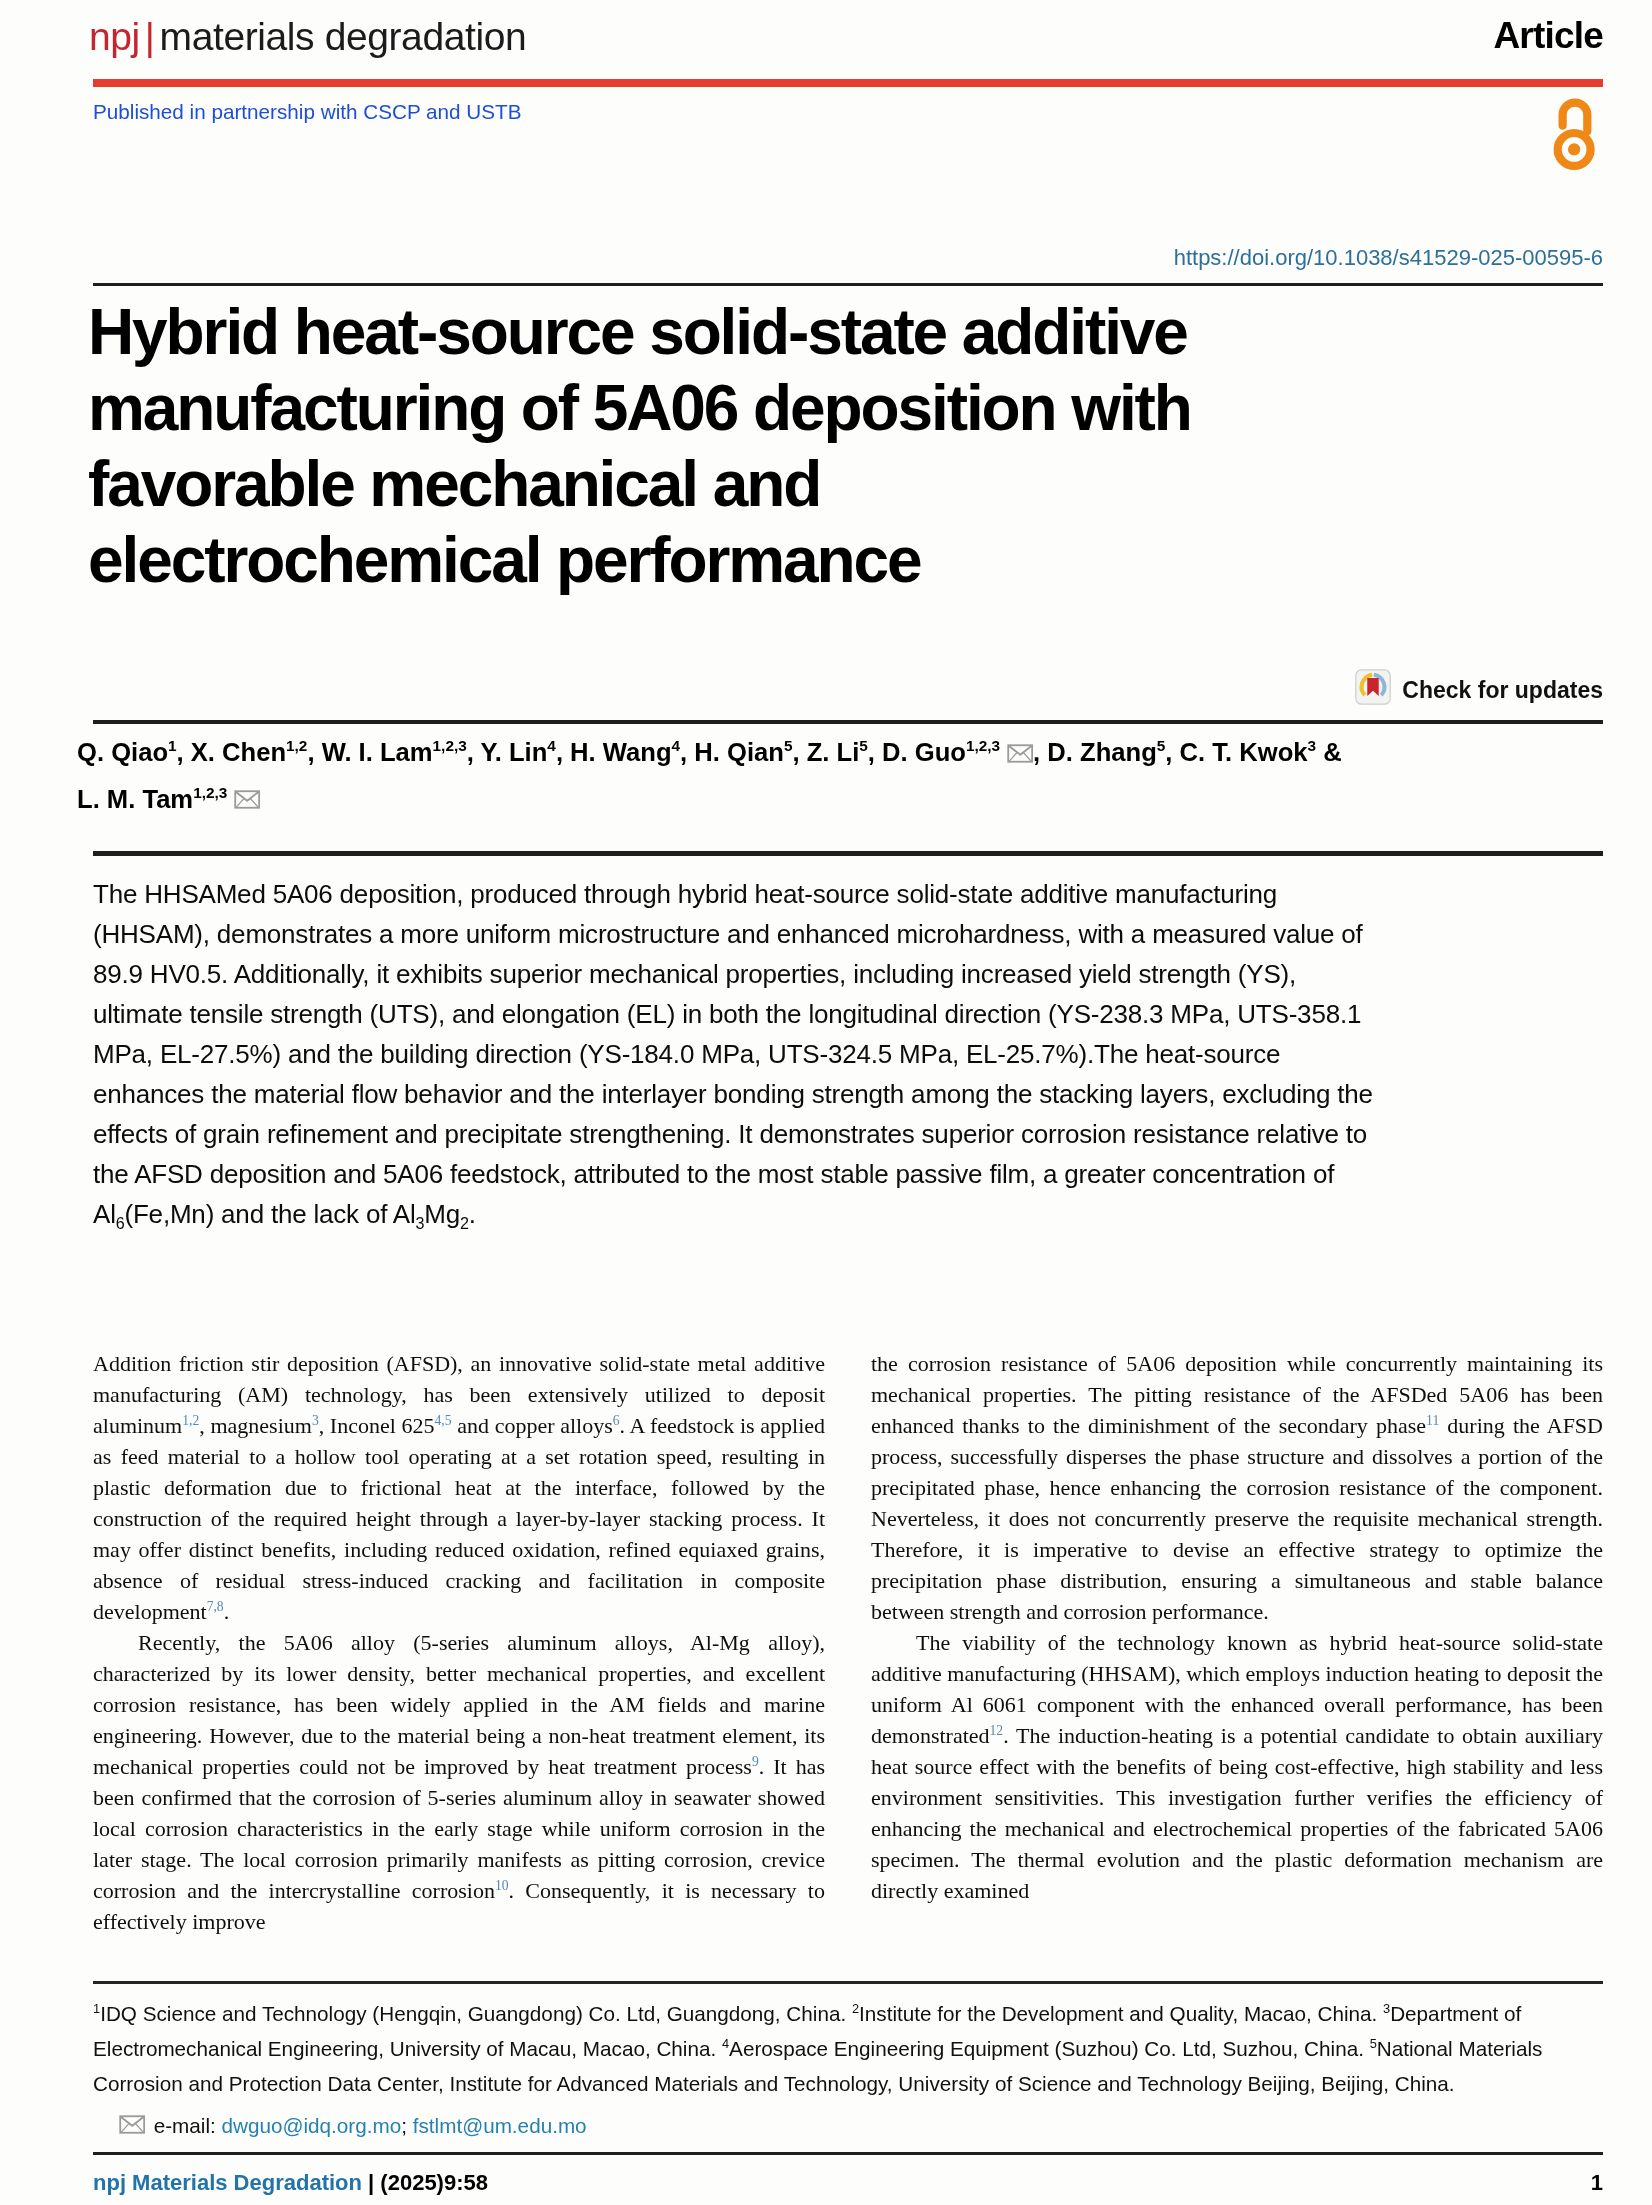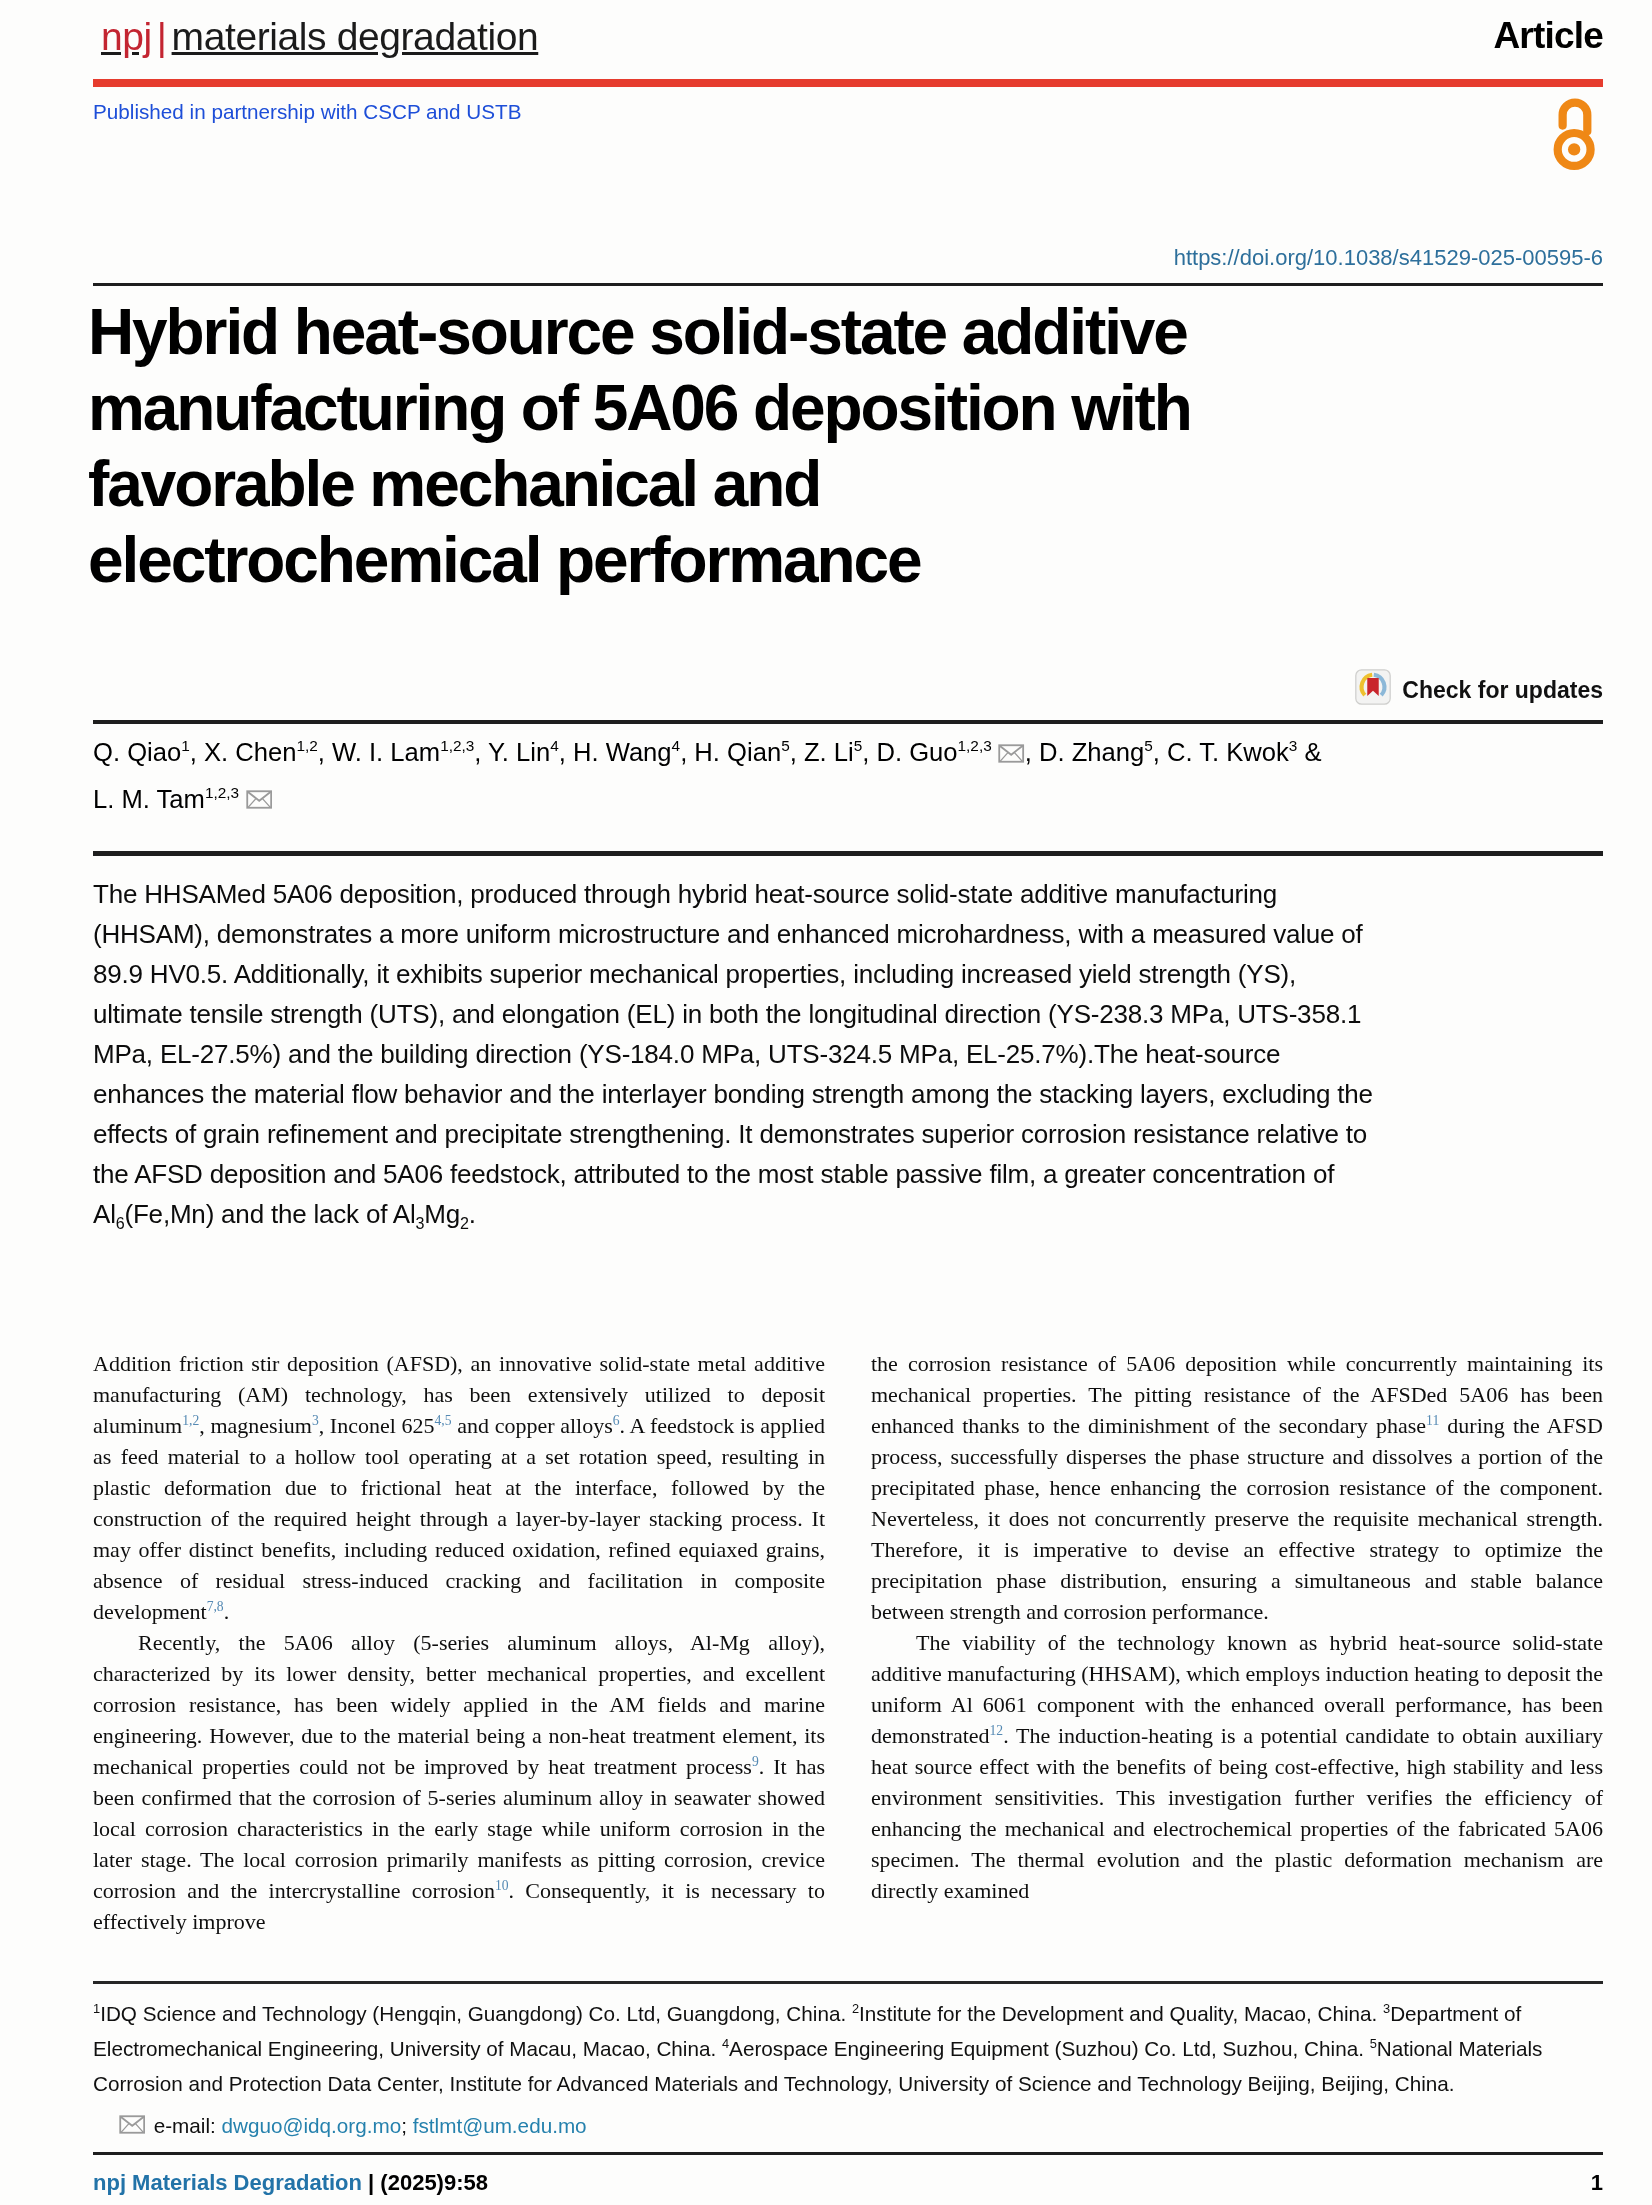--- a/index.html
+++ b/index.html
@@ -8,23 +8,23 @@
     position: relative;
     width: 1653px;
     height: 2205px;
     background: #fdfdfc;
     font-family: "Liberation Sans", sans-serif;
     color: #141414;
     overflow: hidden;
   }
   
   .masthead {
-    position: absolute; top: 13.2px; left: 101px;
+    position: absolute; top: 13.2px; left: 89px;
     font-size: 39px; line-height: 48px; letter-spacing: -0.4px;
-    color: #1b1b1b; white-space: nowrap; text-decoration: underline;
+    color: #1b1b1b; white-space: nowrap;
   }
   .masthead .npj { color: #c32531; }
   .masthead .pipe { color: #c32531; font-weight: 300; padding: 0 5px; }
   .article-type {
     position: absolute; top: 15px; right: 50px;
     font-size: 37px; font-weight: bold; letter-spacing: -0.8px; color: #000;
   }
   .red-rule {
     position: absolute; top: 79px; left: 93px; width: 1510px; height: 8.3px;
     background: #e63c2e;
@@ -59,22 +59,22 @@
   .check-updates {
     position: absolute; top: 669px; right: 50px;
     display: flex; align-items: center; gap: 11.6px;
     font-size: 23px; font-weight: bold; color: #111;
     cursor: pointer;
     margin-left: 43px;
   }
 
   
   .authors {
-    position: absolute; top: 730px; left: 93px; width: 1405px;
-    font-size: 25.6px; font-weight: normal; line-height: 45px; color: #000;
+    position: absolute; top: 730px; left: 77px; width: 1405px;
+    font-size: 25.6px; font-weight: bold; line-height: 45px; color: #000;
   }
   .authors sup { font-size: 60%; line-height: 0; }
   .env-icon { display: inline-block; margin-left: 6.6px; vertical-align: -1.7px; }
 
   
   .abstract {
     position: absolute; top: 874px; left: 93px; width: 1286px;
     font-size: 26px; line-height: 40px; color: #0c0c0c;
     letter-spacing: -0.2px;
   }

